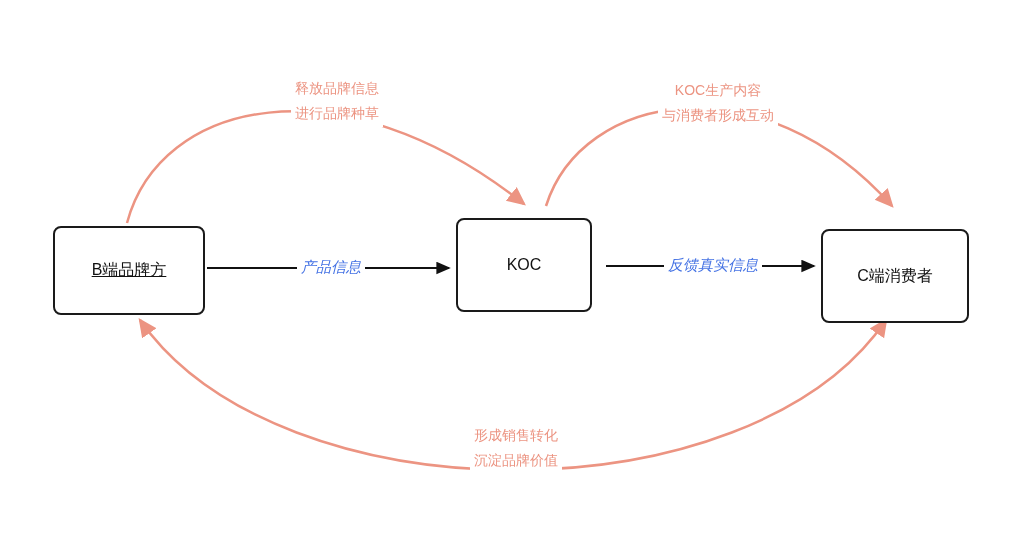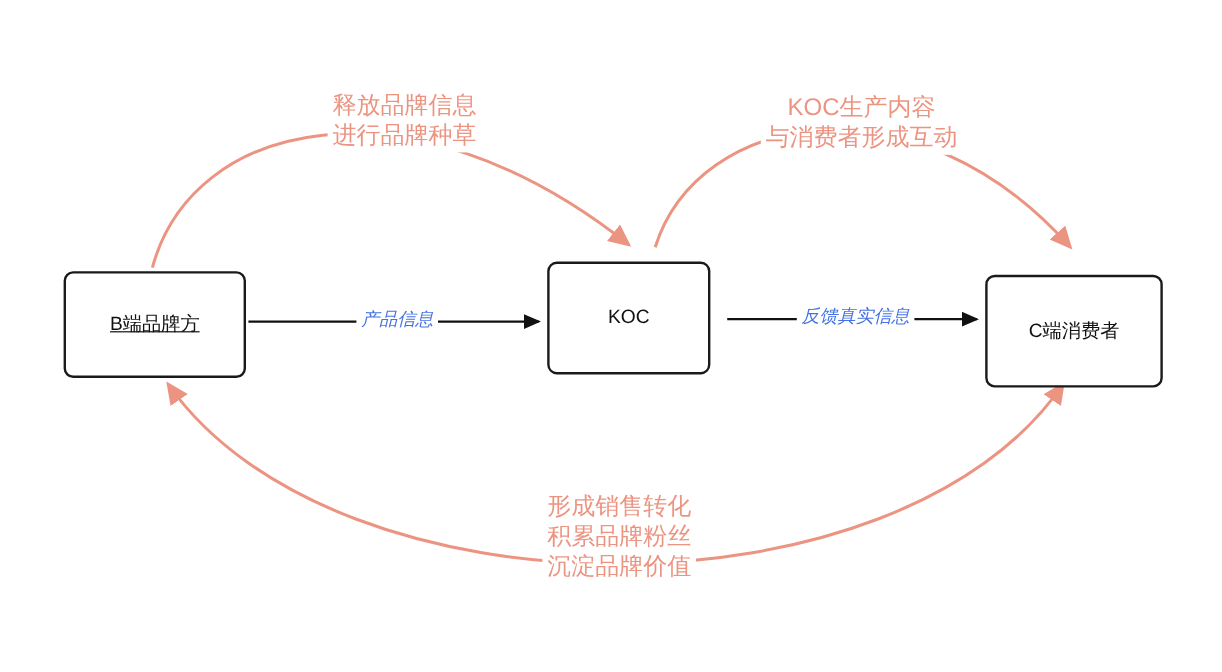--- a/index.html
+++ b/index.html
@@ -40,21 +40,21 @@
     position: absolute;
     transform: translate(-50%, -50%);
     text-align: center;
     background: #ffffff;
     padding: 1px 4px;
     white-space: nowrap;
     line-height: 25px;
   }
   .edge-label.orange {
     color: #ec9482;
-    font-size: 20px;
+    font-size: 14px;
     text-align: center;
   }
   .edge-label.blue {
     color: #4472e4;
     font-size: 15px;
     font-style: italic;
     text-align: center;
   }
   .lbl-top-left  { left: 337px; top: 101px; }
   .lbl-top-right { left: 718px; top: 103px; }
@@ -105,21 +105,20 @@
     <div>进行品牌种草</div>
   </div>
 
   <div class="edge-label orange lbl-top-right">
     <div>KOC生产内容</div>
     <div>与消费者形成互动</div>
   </div>
 
   <div class="edge-label orange lbl-bottom">
     <div>形成销售转化</div>
-    <div>积累品牌粉丝</div>
     <div>沉淀品牌价值</div>
   </div>
 
   <div class="edge-label blue lbl-product">
     <span>产品信息</span>
   </div>
 
   <div class="edge-label blue lbl-feedback">
     <span>反馈真实信息</span>
   </div>

